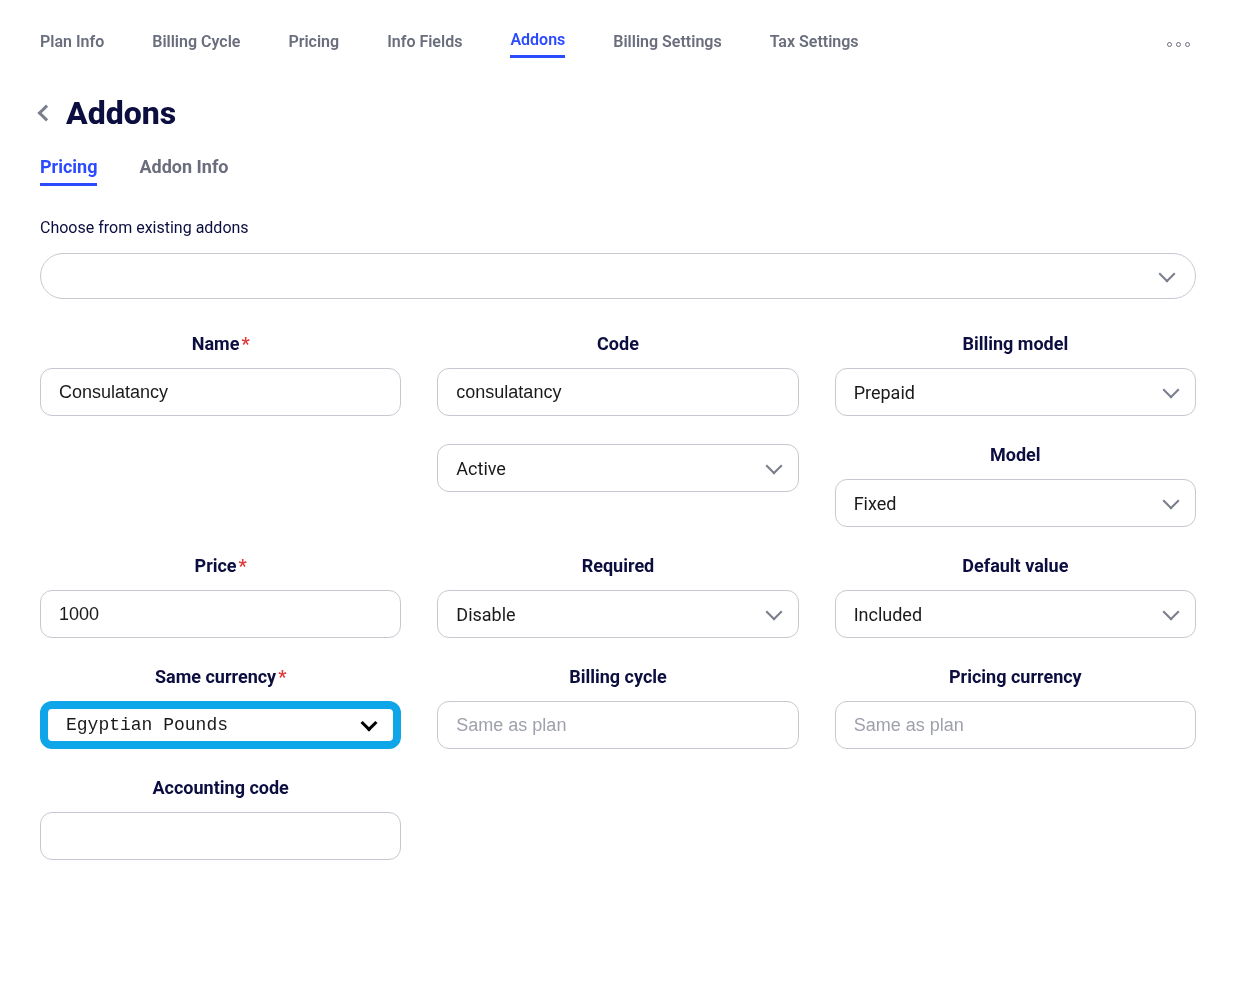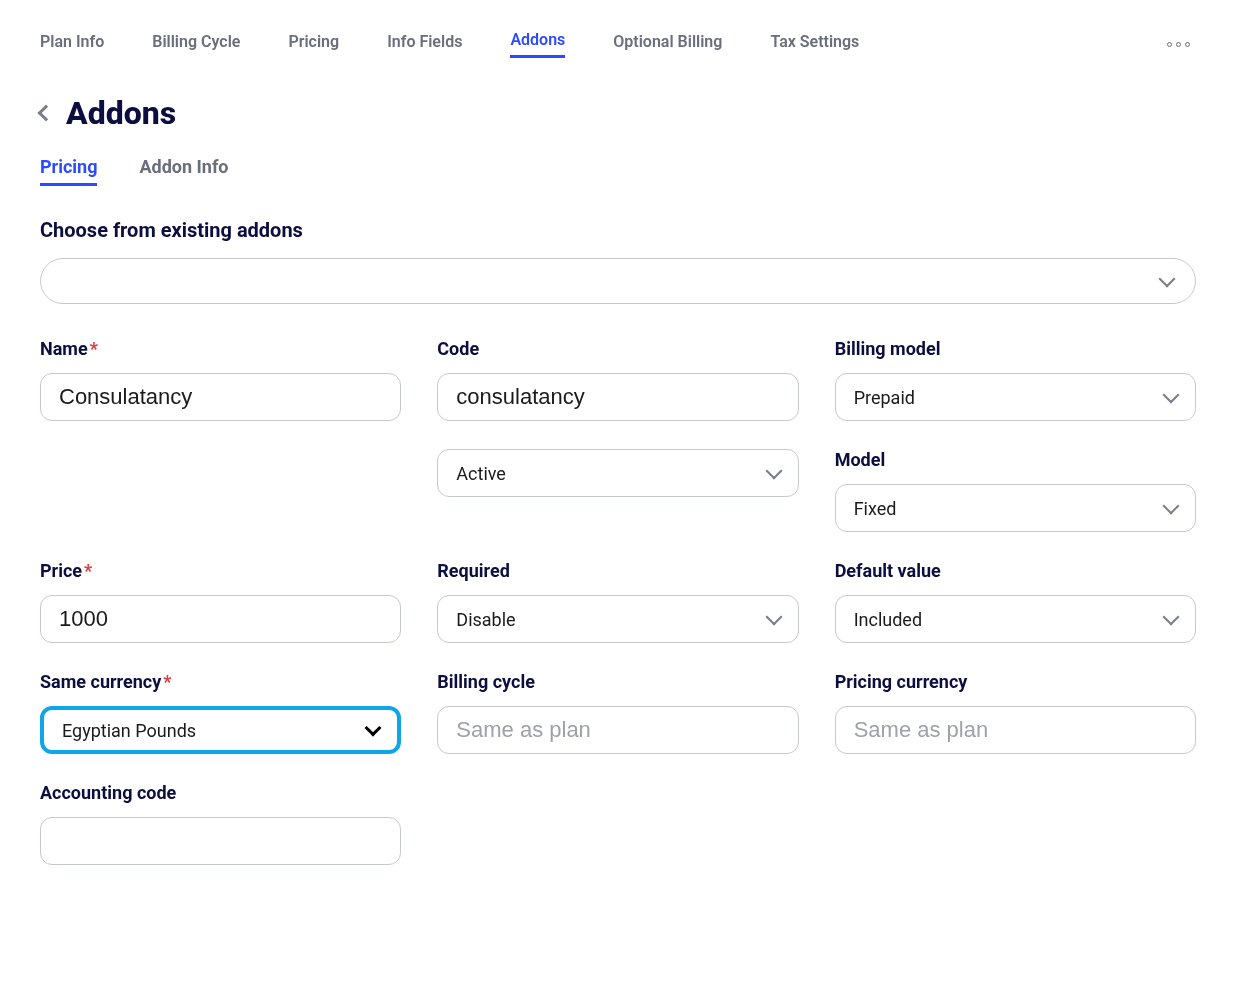--- a/index.html
+++ b/index.html
@@ -54,22 +54,22 @@
   font-weight: 700;
   color: #6a6d7c;
   padding-bottom: 6px;
   cursor: pointer;
 }
 .subtab.active {
   color: #2c4bff;
   border-bottom: 3px solid #2c4bff;
 }
 .section-label {
-  font-size: 20px;
-  font-weight: 700;
+  font-size: 16px;
+  font-weight: 400;
   color: #0b0e3f;
   margin-bottom: 16px;
 }
 .wide-select {
   width: 100%;
   height: 46px;
   border: 1px solid #c7c9d1;
   border-radius: 24px;
   margin-bottom: 34px;
   position: relative;
@@ -89,63 +89,64 @@
   display: grid;
   grid-template-columns: repeat(3, 1fr);
   gap: 28px 36px;
 }
 .field {}
 .field-label {
   font-size: 18px;
   font-weight: 700;
   color: #0b0e3f;
   margin-bottom: 14px;
+  text-align: center;
 }
 .req { color: #e03a3a; margin-left: 2px; }
 .control {
   width: 100%;
   height: 48px;
   border: 1px solid #c7c9d1;
   border-radius: 12px;
   padding: 0 18px;
   display: flex;
   align-items: center;
   justify-content: space-between;
   font-size: 18px;
   color: #1a1a1a;
   background: #fff;
 }
 .control.input input {
   border: none;
   outline: none;
   width: 100%;
-  font-size: 22px;
+  font-size: 18px;
   color: #1a1a1a;
   background: transparent;
 }
 .control.input input::placeholder { color: #9ea1ab; }
-.control.focused { border: 4px solid #0ea5e9; }
+.control.focused { border: 8px solid #0ea5e9; font-family: Liberation Mono, monospace; }
 .control.focused .chevron-down {
   border-color: #000;
   border-width: 3px;
 }
 .control .value { color: #1a1a1a; text-align: center; }
 .row-single { display: grid; grid-template-columns: repeat(3,1fr); gap: 28px 36px; margin-top: 28px; }
 </style>
 </head>
 <body>
 
 <div class="container">
   <div class="topnav">
     <div class="nav-item">Plan Info</div>
     <div class="nav-item">Billing Cycle</div>
     <div class="nav-item">Pricing</div>
     <div class="nav-item">Info Fields</div>
     <div class="nav-item active">Addons</div>
-    <div class="nav-item">Optional Billing</div>
+    <div class="nav-item">Billing Settings</div>
     <div class="nav-item">Tax Settings</div>
     <div class="spacer"></div>
     <div class="more-icon">
       <span></span>
         <span></span>
         <span></span>
     </div>
   </div>
 
   <div class="title-row">

